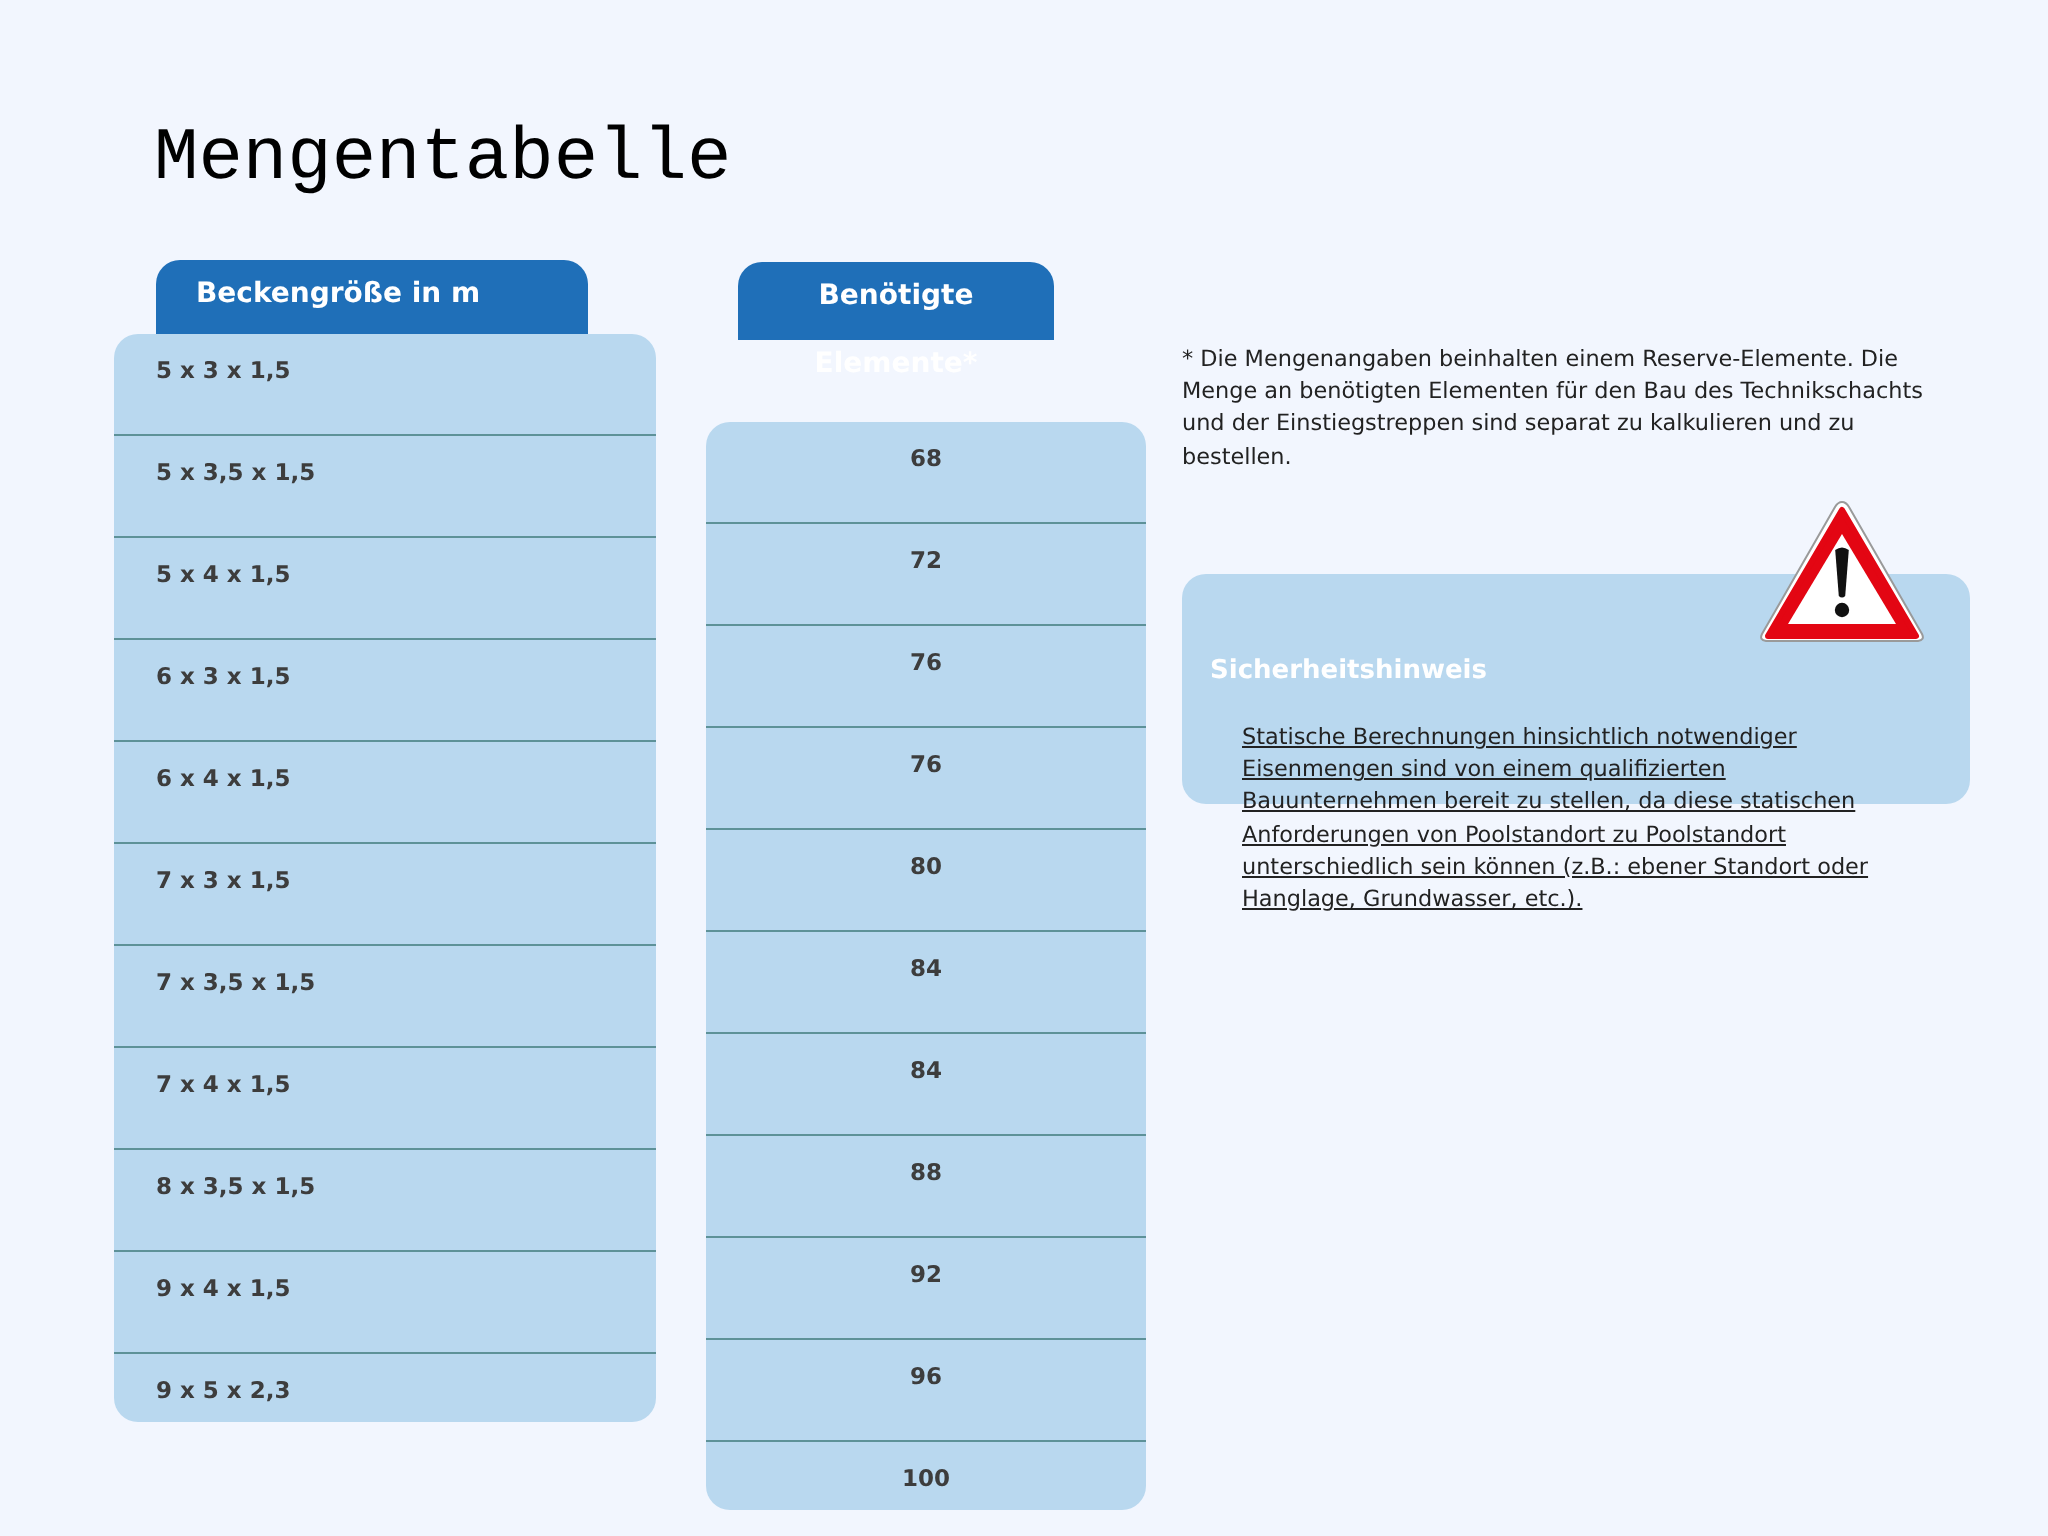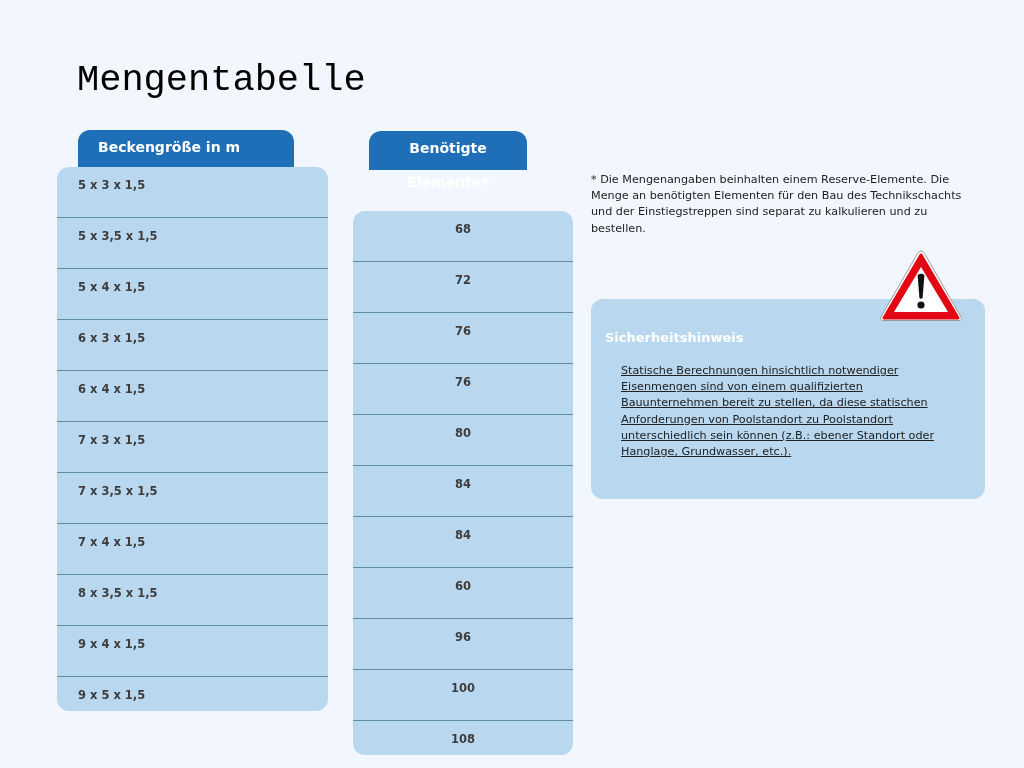--- a/index.html
+++ b/index.html
@@ -97,27 +97,27 @@
       width: 390px;
       font-family: "DejaVu Sans", sans-serif;
       font-size: 11.2px;
       line-height: 16.2px;
       color: #222;
       margin: 0;
     }
     .safety-box {
       position: absolute;
       left: 591px;
-      top: 299px;
+      top: 287px;
       width: 394px;
-      height: 200px;
+      height: 115px;
       background: #B9D8EF;
       border-radius: 12px;
       box-sizing: border-box;
-      padding: 30px 10px 0 14px;
+      padding: 40px 10px 0 14px;
     }
     .safety-title {
       font-family: "DejaVu Sans", sans-serif;
       font-weight: bold;
       font-size: 13px;
       color: #ffffff;
       margin: 0 0 5px 0;
       line-height: 18px;
     }
     .safety-text {
@@ -148,33 +148,34 @@
   <div class="row">5 x 3 x 1,5</div>
   <div class="row">5 x 3,5 x 1,5</div>
   <div class="row">5 x 4 x 1,5</div>
   <div class="row">6 x 3 x 1,5</div>
   <div class="row">6 x 4 x 1,5</div>
   <div class="row">7 x 3 x 1,5</div>
   <div class="row">7 x 3,5 x 1,5</div>
   <div class="row">7 x 4 x 1,5</div>
   <div class="row">8 x 3,5 x 1,5</div>
   <div class="row">9 x 4 x 1,5</div>
-  <div class="row">9 x 5 x 1,5</div>
+  <div class="row">9 x 5 x 2,3</div>
   <div class="row">10 x 4 x 1,5</div>
 </div>
 
 <div class="table-body body-right">
   <div class="row">68</div>
   <div class="row">72</div>
   <div class="row">76</div>
   <div class="row">76</div>
   <div class="row">80</div>
   <div class="row">84</div>
   <div class="row">84</div>
-  <div class="row">60</div>
+  <div class="row">88</div>
+  <div class="row">92</div>
   <div class="row">96</div>
   <div class="row">100</div>
   <div class="row">108</div>
   <div class="row">116</div>
   <div class="row">116</div>
 </div>
 
 <p class="note">* Die Mengenangaben beinhalten einem Reserve-Elemente. Die Menge an benötigten Elementen für den Bau des Technikschachts und der Einstiegstreppen sind separat zu kalkulieren und zu bestellen.</p>
 
 <div class="safety-box">

